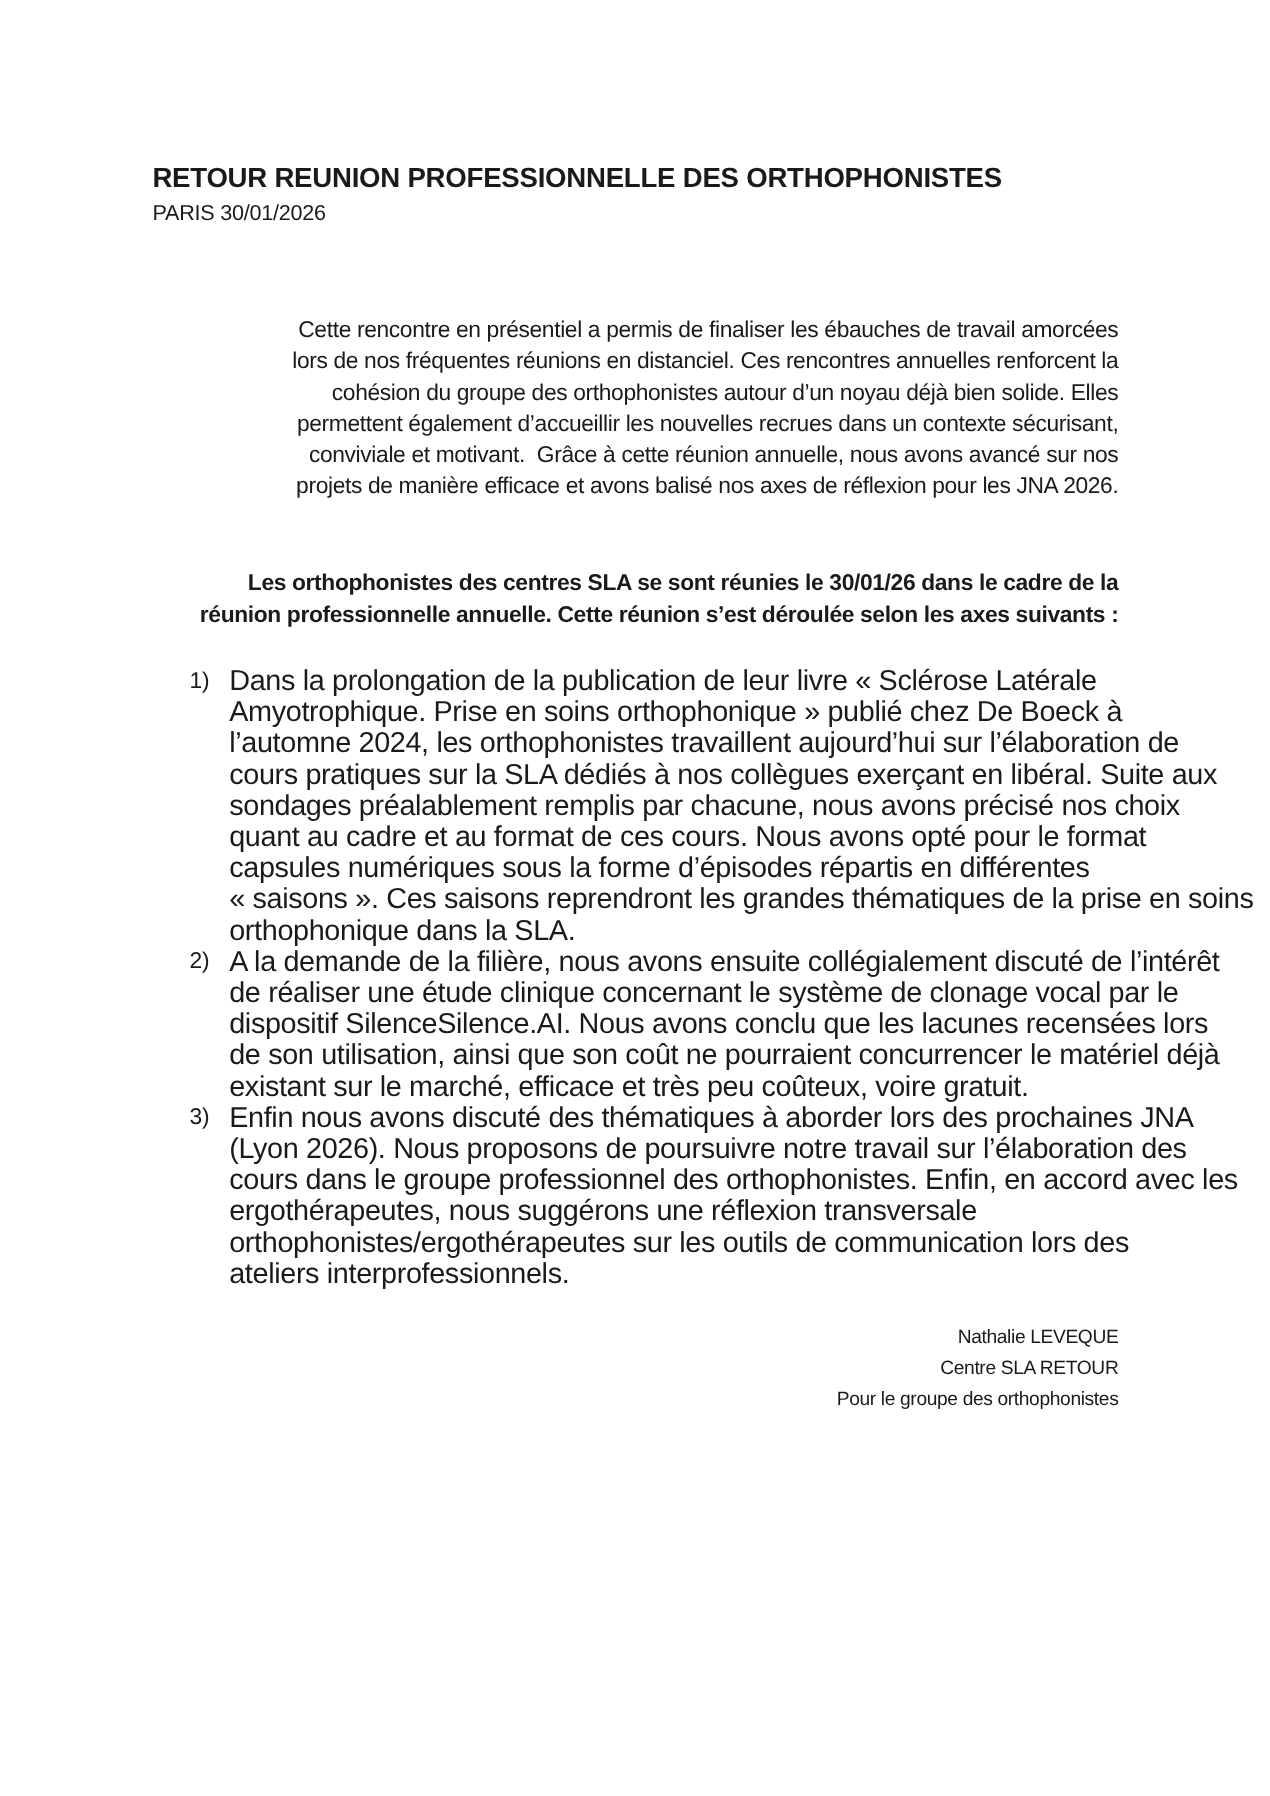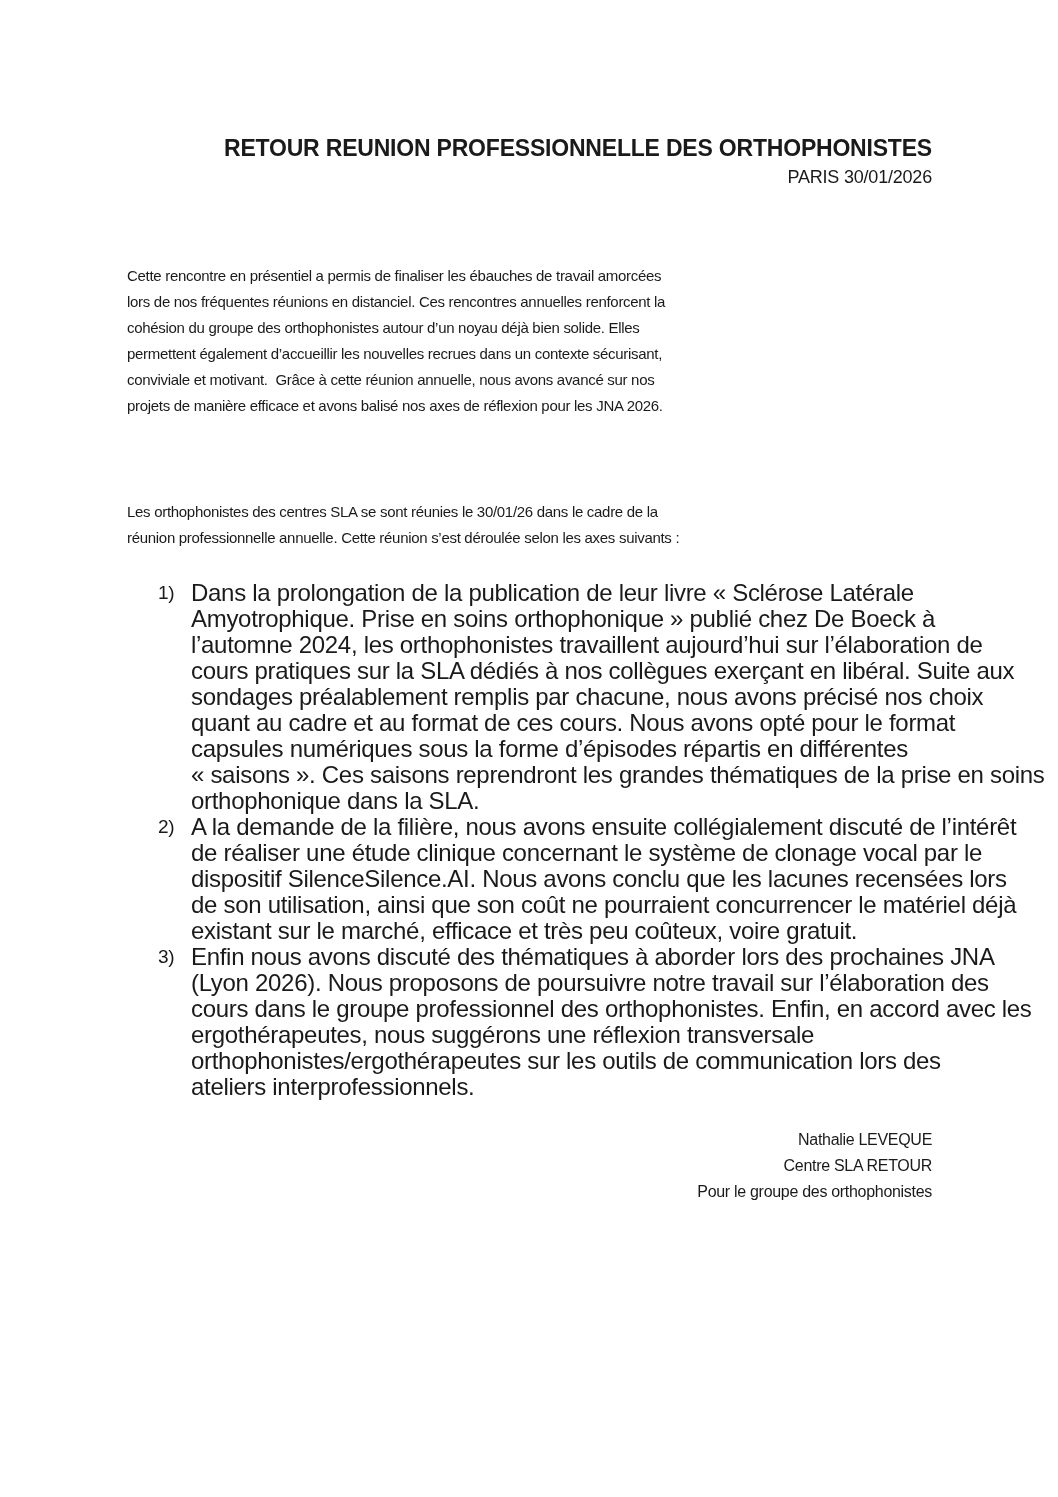--- a/index.html
+++ b/index.html
@@ -11,44 +11,45 @@
     position: relative;
     width: 1058px;
     height: 1497px;
     box-sizing: border-box;
     background: #ffffff;
     padding: 133px 126px 0 127px;
     font-family: "Liberation Sans", sans-serif;
     color: #1a1a1a;
     overflow: hidden;
   }
-  .doc-header { text-align: right; }
+  .doc-header { text-align: left; }
   .doc-title {
     margin: 0;
     font-size: 23px;
     font-weight: bold;
     line-height: 30px;
     letter-spacing: -0.2px;
     white-space: pre;
   }
   .doc-subtitle {
     font-size: 18px;
     font-weight: normal;
     line-height: 28px;
     letter-spacing: -0.2px;
   }
   .para {
     margin: 0;
-    font-size: 15px;
+    font-size: 19px;
     line-height: 26px;
     letter-spacing: -0.3px;
     white-space: pre;
+    text-align: right;
   }
   .para-intro { margin-top: 72px; }
-  .para-lead  { margin-top: 80px; }
+  .para-lead  { margin-top: 55px; font-weight: bold; }
   .num-list {
     margin: 29px 0 0 0;
     padding: 0 0 0 31px;
     list-style: none;
   }
   .list-item {
     display: flex;
     align-items: flex-start;
   }
   .item-number {

